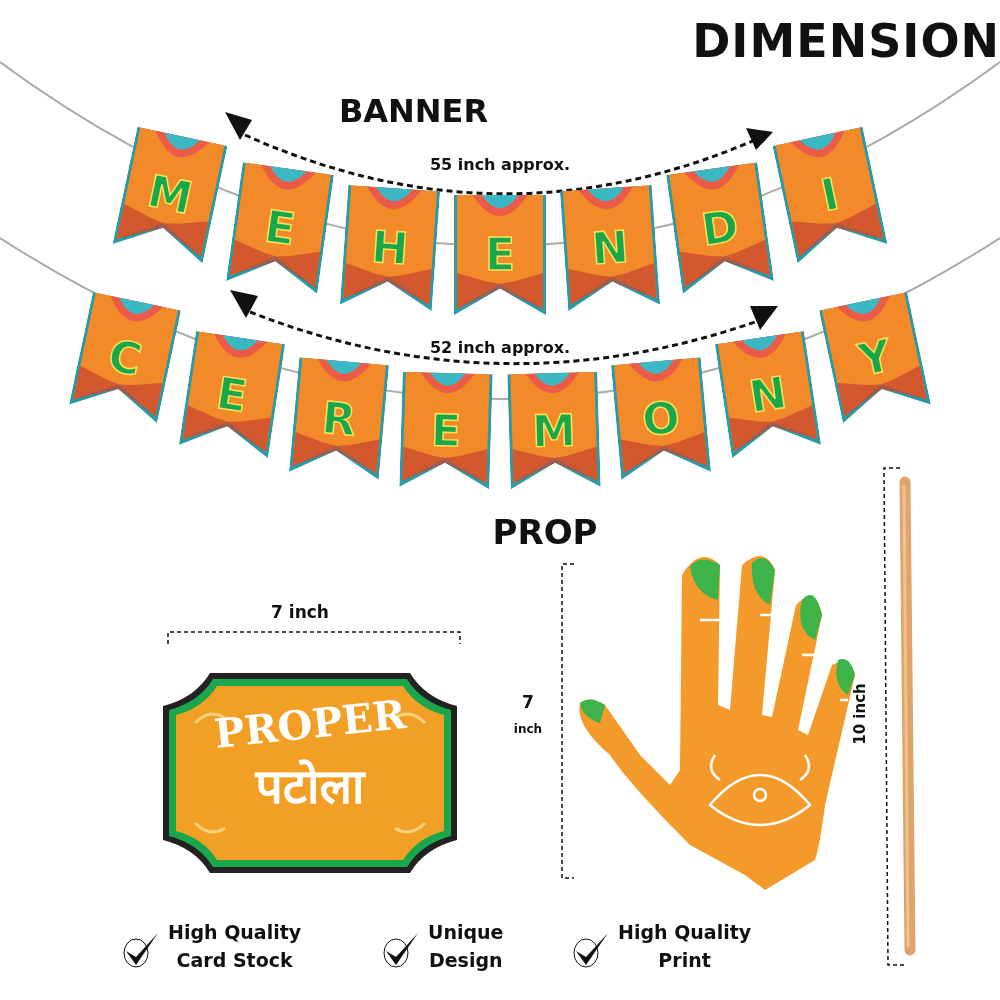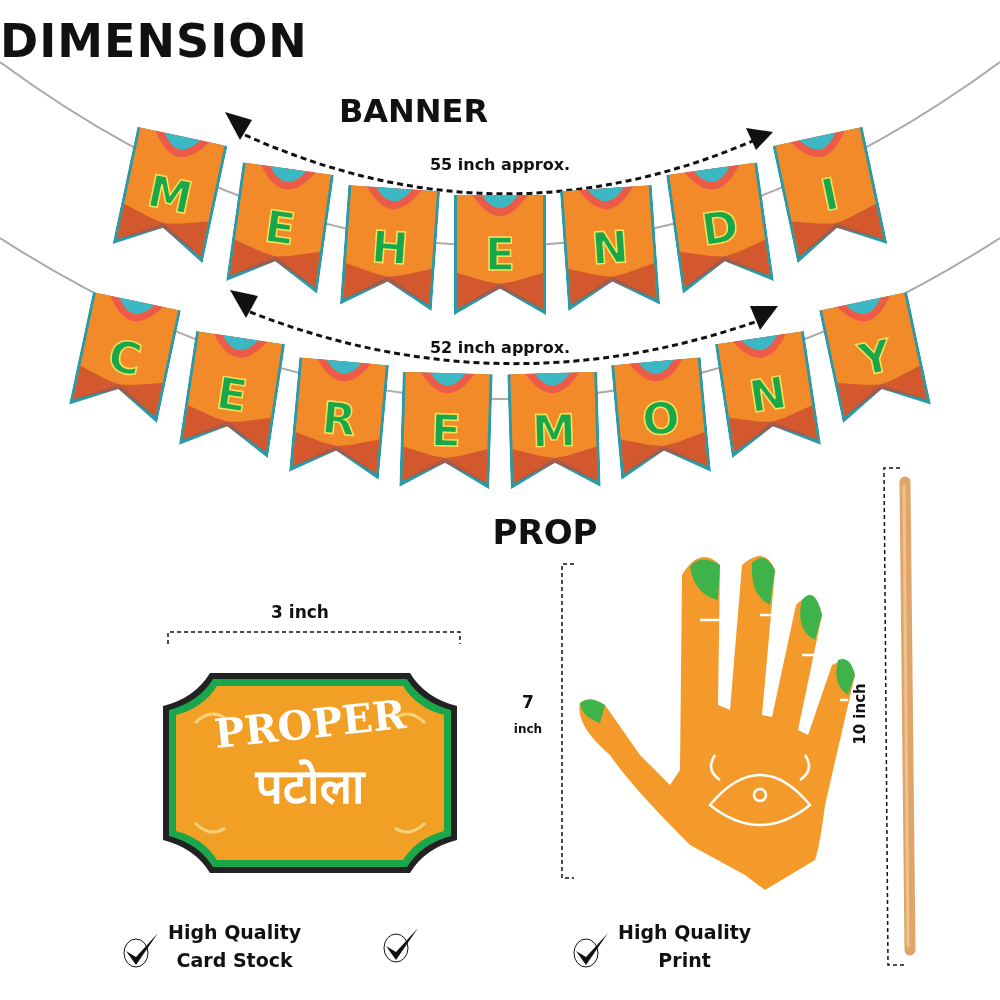--- a/index.html
+++ b/index.html
@@ -1,18 +1,18 @@
 <!DOCTYPE html>
 <html><head>
 <meta charset="utf-8">
 <style>
   html,body{margin:0;padding:0;background:#fff;}
   body{width:1000px;height:1000px;position:relative;overflow:hidden;font-family:"DejaVu Sans",sans-serif;color:#111;}
   .abs{position:absolute;}
-  .title{left:0;width:1000px;top:14px;text-align:left;font-size:46px;font-weight:900;letter-spacing:1px;font-family:"DejaVu Sans",sans-serif;}
+  .title{left:0;width:1000px;top:14px;text-align:right;font-size:46px;font-weight:900;letter-spacing:1px;font-family:"DejaVu Sans",sans-serif;}
   .subtitle{left:0;width:827px;text-align:center;font-size:32px;font-weight:900;font-family:"DejaVu Sans",sans-serif;}
   .dimlabel{font-size:16px;font-weight:bold;text-align:center;}
   .flag{position:absolute;width:100px;height:120px;}
   .flag-letter{position:absolute;left:0;width:100%;top:30px;text-align:center;font-size:44px;font-weight:900;color:#1aa64a;-webkit-text-stroke:1.5px #f5e35b;font-family:"DejaVu Sans",sans-serif;}
   .prop-title{left:0;width:1000px;top:512px;text-align:center;font-size:34px;font-weight:900;padding-left:45px;}
   .feature{position:absolute;display:flex;align-items:center;}
   .feature-text{font-size:19px;font-weight:bold;line-height:28px;text-align:center;}
   .check{width:40px;height:40px;margin-right:8px;margin-top:6px;}
 </style>
 </head>
@@ -187,21 +187,21 @@
         <path d="M18,0 Q45,40.25 72,0 Z" fill="#e94f4f" opacity="0.8"></path>
         <path d="M27,0 Q45,25.3 62.99999999999999,0 Z" fill="#3bb8c4"></path>
         <path d="M3,74.75 L31.499999999999996,82.8 L45,85.1 L58.5,82.8 L87,74.75 L87,109 L45,89.7 L3,109 Z" fill="#c9472f" opacity="0.75"></path>
       </svg>
       <div class="flag-letter" style="top: 32.2px;">Y</div>
     </div>
   </div>
 
 <div class="abs prop-title">PROP</div>
 
-<div class="abs dimlabel" style="left:240px;top:602px;width:120px;font-size:17px;">3 inch</div>
+<div class="abs dimlabel" style="left:240px;top:602px;width:120px;font-size:17px;">7 inch</div>
 <svg class="abs" style="left:160px;top:628px;" width="310" height="20">
   <path d="M8,16 L8,4 L300,4 L300,16" stroke="#111" stroke-width="1.5" stroke-dasharray="4,3" fill="none"></path>
 </svg>
 <svg class="abs" style="left:155px;top:668px;" width="310" height="210">
   <path d="M55,5 L255,5 Q270,30 302,38 L302,172 Q270,180 255,205 L55,205 Q40,180 8,172 L8,38 Q40,30 55,5 Z" fill="#222"></path>
   <path d="M58,11 L252,11 Q266,34 296,42 L296,168 Q266,176 252,199 L58,199 Q44,176 14,168 L14,42 Q44,34 58,11 Z" fill="#1aa64a"></path>
   <path d="M62,18 L248,18 Q262,40 289,47 L289,163 Q262,170 248,192 L62,192 Q48,170 21,163 L21,47 Q48,40 62,18 Z" fill="#f2a025"></path>
   <path d="M40,55 q15,-15 30,-5 M270,55 q-15,-15 -30,-5 M40,155 q15,15 30,5 M270,155 q-15,15 -30,5" stroke="#f7d27a" stroke-width="3" fill="none"></path>
 </svg>
 <div class="abs" style="left:205px;top:700px;width:210px;text-align:center;font-size:40px;font-weight:900;color:#fff;transform:rotate(-6deg);font-family:'DejaVu Serif',serif;">PROPER</div>
@@ -244,20 +244,24 @@
       <div class="feature-text">
         <div>High Quality</div>
         <div>Card Stock</div>
       </div>
     </div>
     <div class="feature" style="left: 380px; top: 918px;">
       <svg class="check" viewBox="0 0 40 40">
         <ellipse cx="16" cy="24" rx="12" ry="14" stroke="#111" stroke-width="1" fill="none"></ellipse>
         <path d="M6,22 L16,36 L38,4 L16,28 Z" fill="#111"></path>
       </svg>
+      <div class="feature-text">
+        <div>Unique</div>
+        <div>Design</div>
+      </div>
     </div>
     <div class="feature" style="left: 570px; top: 918px;">
       <svg class="check" viewBox="0 0 40 40">
         <ellipse cx="16" cy="24" rx="12" ry="14" stroke="#111" stroke-width="1" fill="none"></ellipse>
         <path d="M6,22 L16,36 L38,4 L16,28 Z" fill="#111"></path>
       </svg>
       <div class="feature-text">
         <div>High Quality</div>
         <div>Print</div>
       </div>

